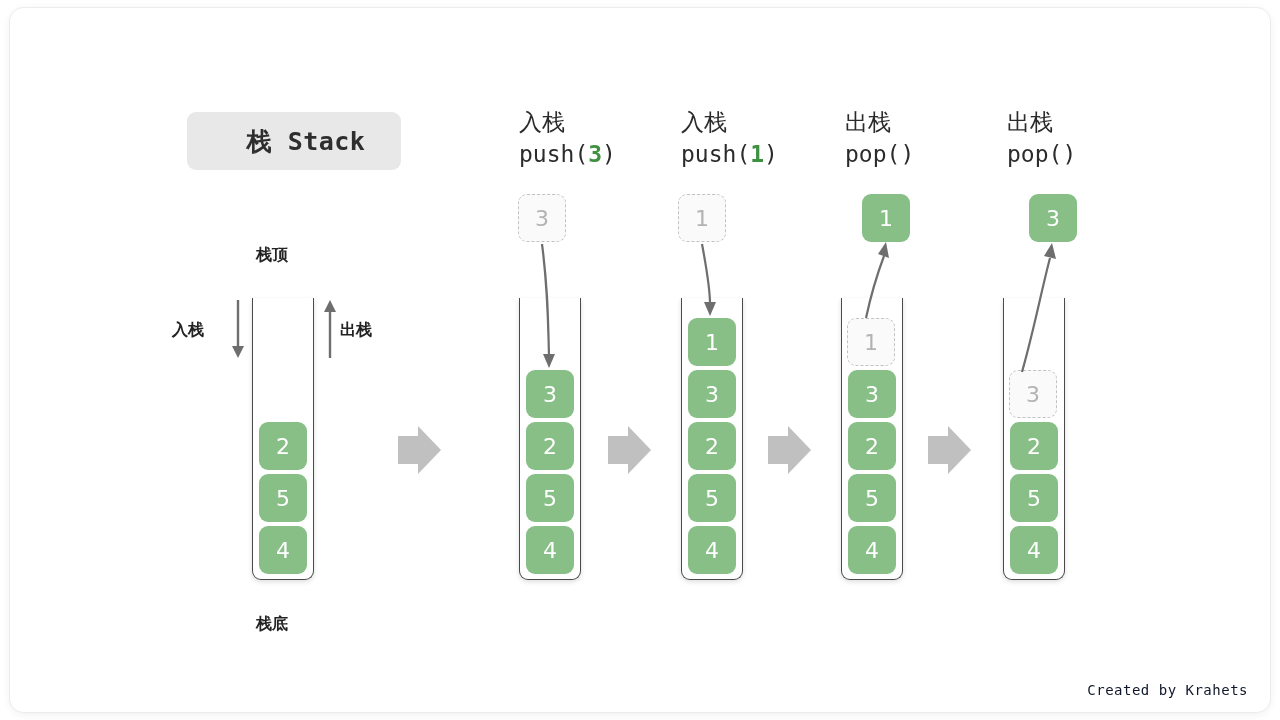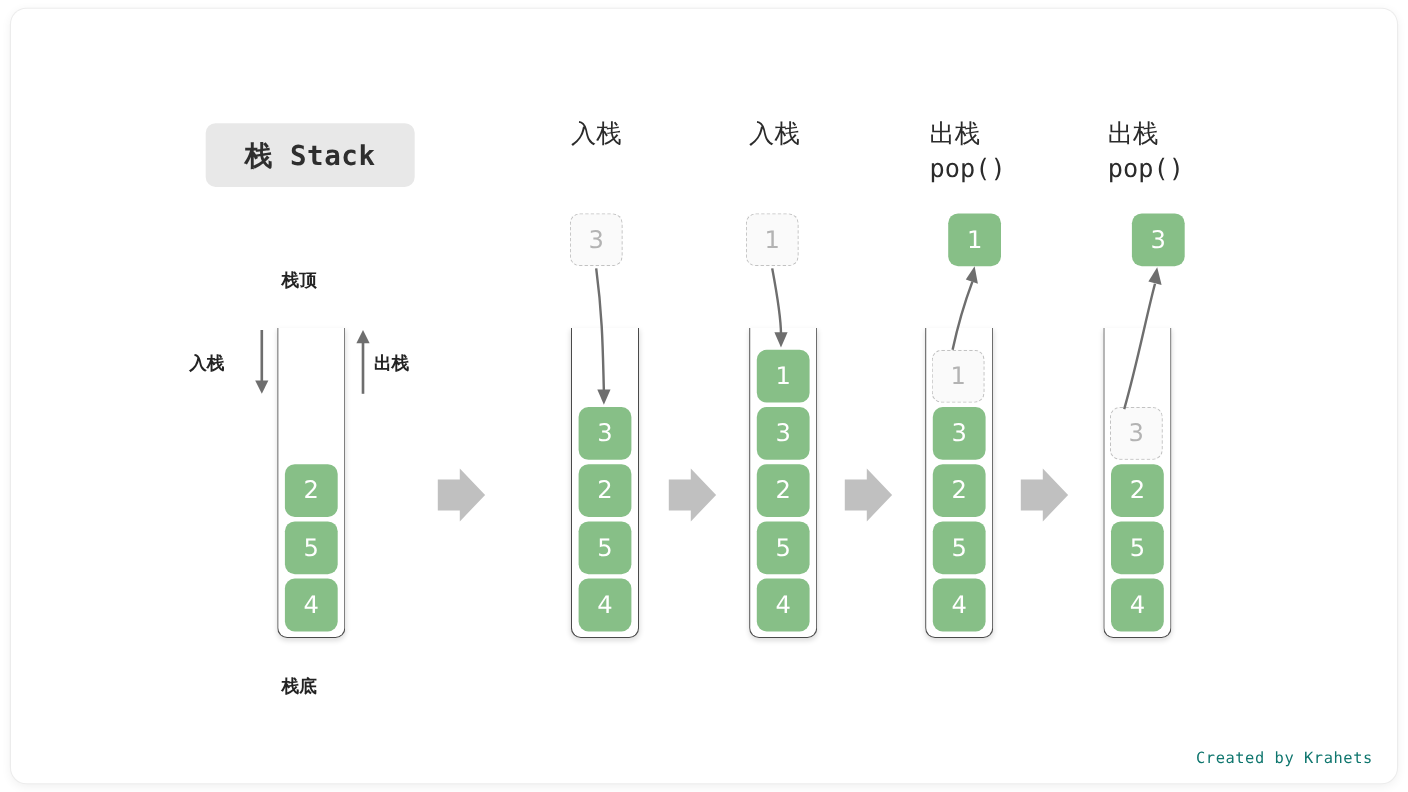--- a/index.html
+++ b/index.html
@@ -40,20 +40,21 @@
     background: #e8e8e8;
     border-radius: 9px;
     display: flex;
     align-items: center;
     justify-content: center;
     font-family: "DejaVu Sans Mono", "Liberation Mono", monospace;
     font-size: 25px;
     font-weight: bold;
     color: #2e2e2e;
     letter-spacing: 0.5px;
+    padding-left: 24px;
   }
 
   
   .col-head {
     position: absolute;
     width: 180px;
     text-align: left;
     color: #2b2b2b;
   }
   .col-head .cn {
@@ -131,38 +132,40 @@
     pointer-events: none;
   }
 
   
   .footer {
     position: absolute;
     right: 32px;
     bottom: 22px;
     font-family: "DejaVu Sans Mono", "Liberation Mono", monospace;
     font-size: 14px;
-    color: #0f766e;
+    color: #0f172a;
     letter-spacing: 0.5px;
   }
 </style>
 </head>
 <body>
 
 <div id="canvas">
   <div class="card"></div>
 
   <div class="title-badge">栈 Stack</div>
 
   <div class="col-head" style="left:519px; top:107px;">
     <div class="cn">入栈</div>
+    <div class="op"><span>push(</span><span class="num">3</span><span>)</span></div>
   </div>
 
   <div class="col-head" style="left:681px; top:107px;">
     <div class="cn">入栈</div>
+    <div class="op"><span>push(</span><span class="num">1</span><span>)</span></div>
   </div>
 
   <div class="col-head" style="left:845px; top:107px;">
     <div class="cn">出栈</div>
     <div class="op"><span>pop(</span><span class="num"></span><span>)</span></div>
   </div>
 
   <div class="col-head" style="left:1007px; top:107px;">
     <div class="cn">出栈</div>
     <div class="op"><span>pop(</span><span class="num"></span><span>)</span></div>

